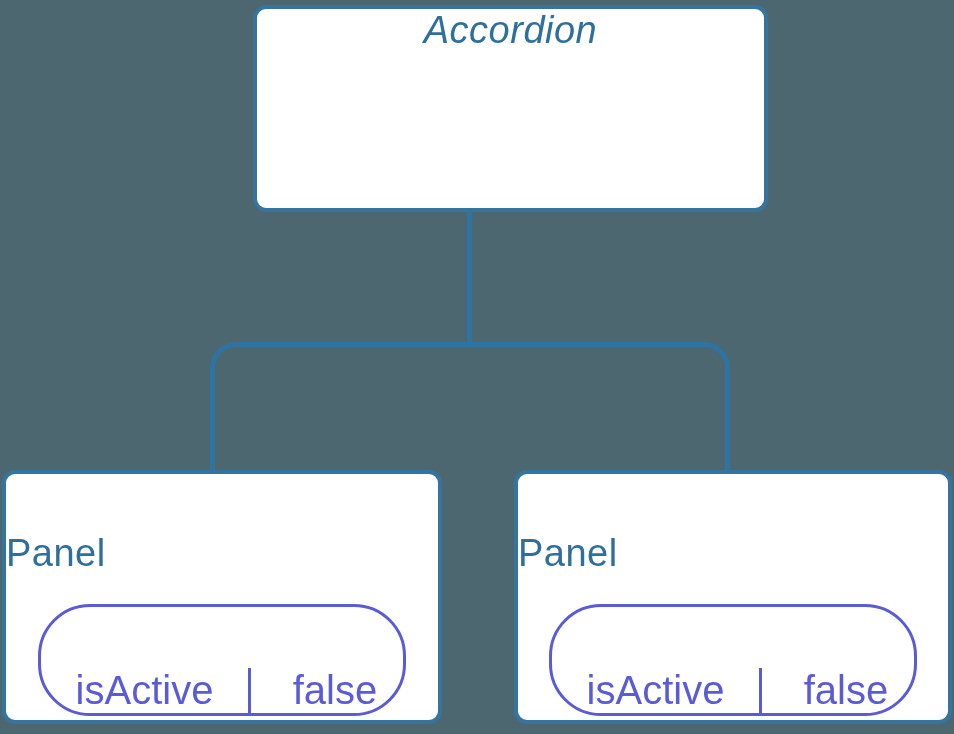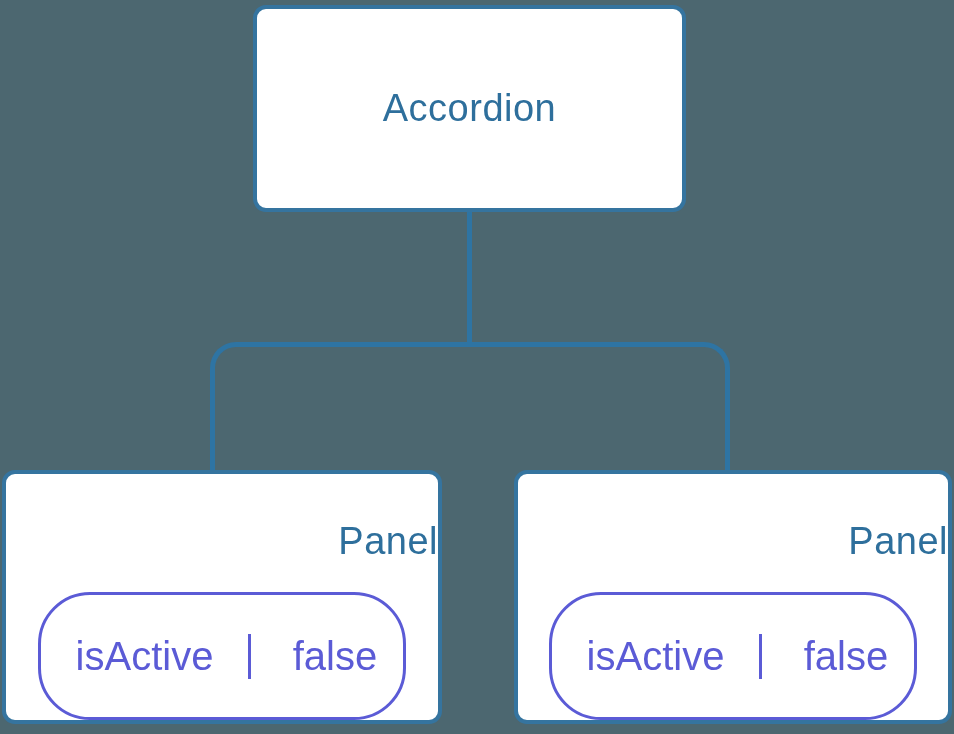--- a/index.html
+++ b/index.html
@@ -44,50 +44,50 @@
   
   .node {
     position: absolute;
     background: var(--node-fill);
     border: 4px solid var(--node-border);
     border-radius: 13px;
   }
   .node-root {
     left: 253px;
     top: 5px;
-    width: 433px;
+    width: 515px;
     height: 207px;
     display: flex;
-    align-items: center;
     justify-content: center;
+    font-style: italic;
   }
   .node-title {
     color: var(--node-title);
     font-size: 38px;
     font-weight: 500;
     letter-spacing: 0.5px;
   }
   .node-panel { top: 470px; height: 254px; }
   .node-panel-left  { left: 2px;   width: 440px; }
   .node-panel-right { left: 514px; width: 438px; }
   .node-panel .node-title {
     display: block;
-    text-align: right;
-    margin-top: 44px;
+    text-align: left;
+    margin-top: 56px;
     line-height: 46px;
   }
   
   .state-pill {
     display: flex;
     width: 368px;
-    height: 128px;
+    height: 112px;
     margin: 28px auto 0;
     border: 3px solid var(--state-accent);
     border-radius: 52px;
-    align-items: center;
+    align-items: flex-end;
     overflow: hidden;
   }
   .state-key, .state-value {
     display: flex;
     align-items: center;
     justify-content: center;
     color: var(--state-accent);
     font-size: 40px;
     font-weight: 500;
   }

